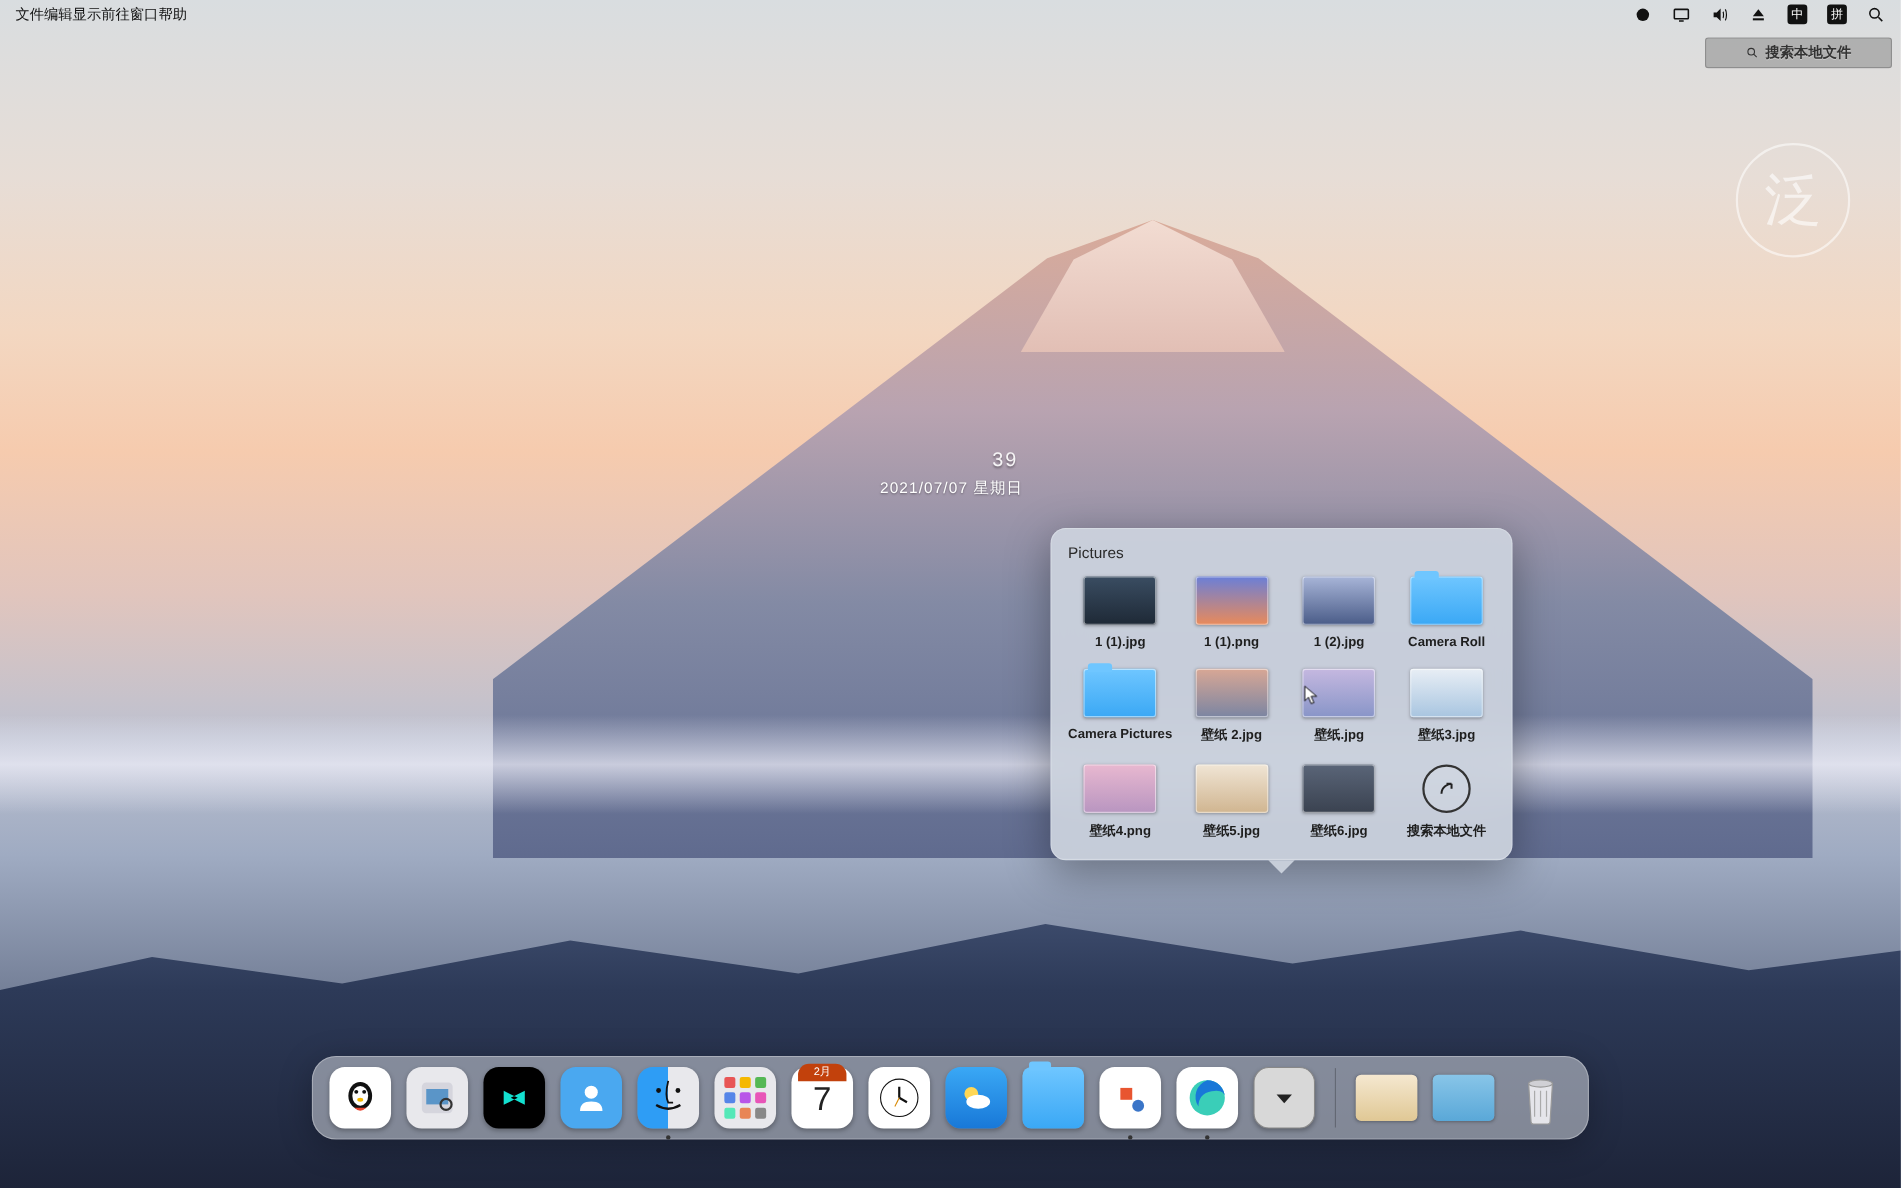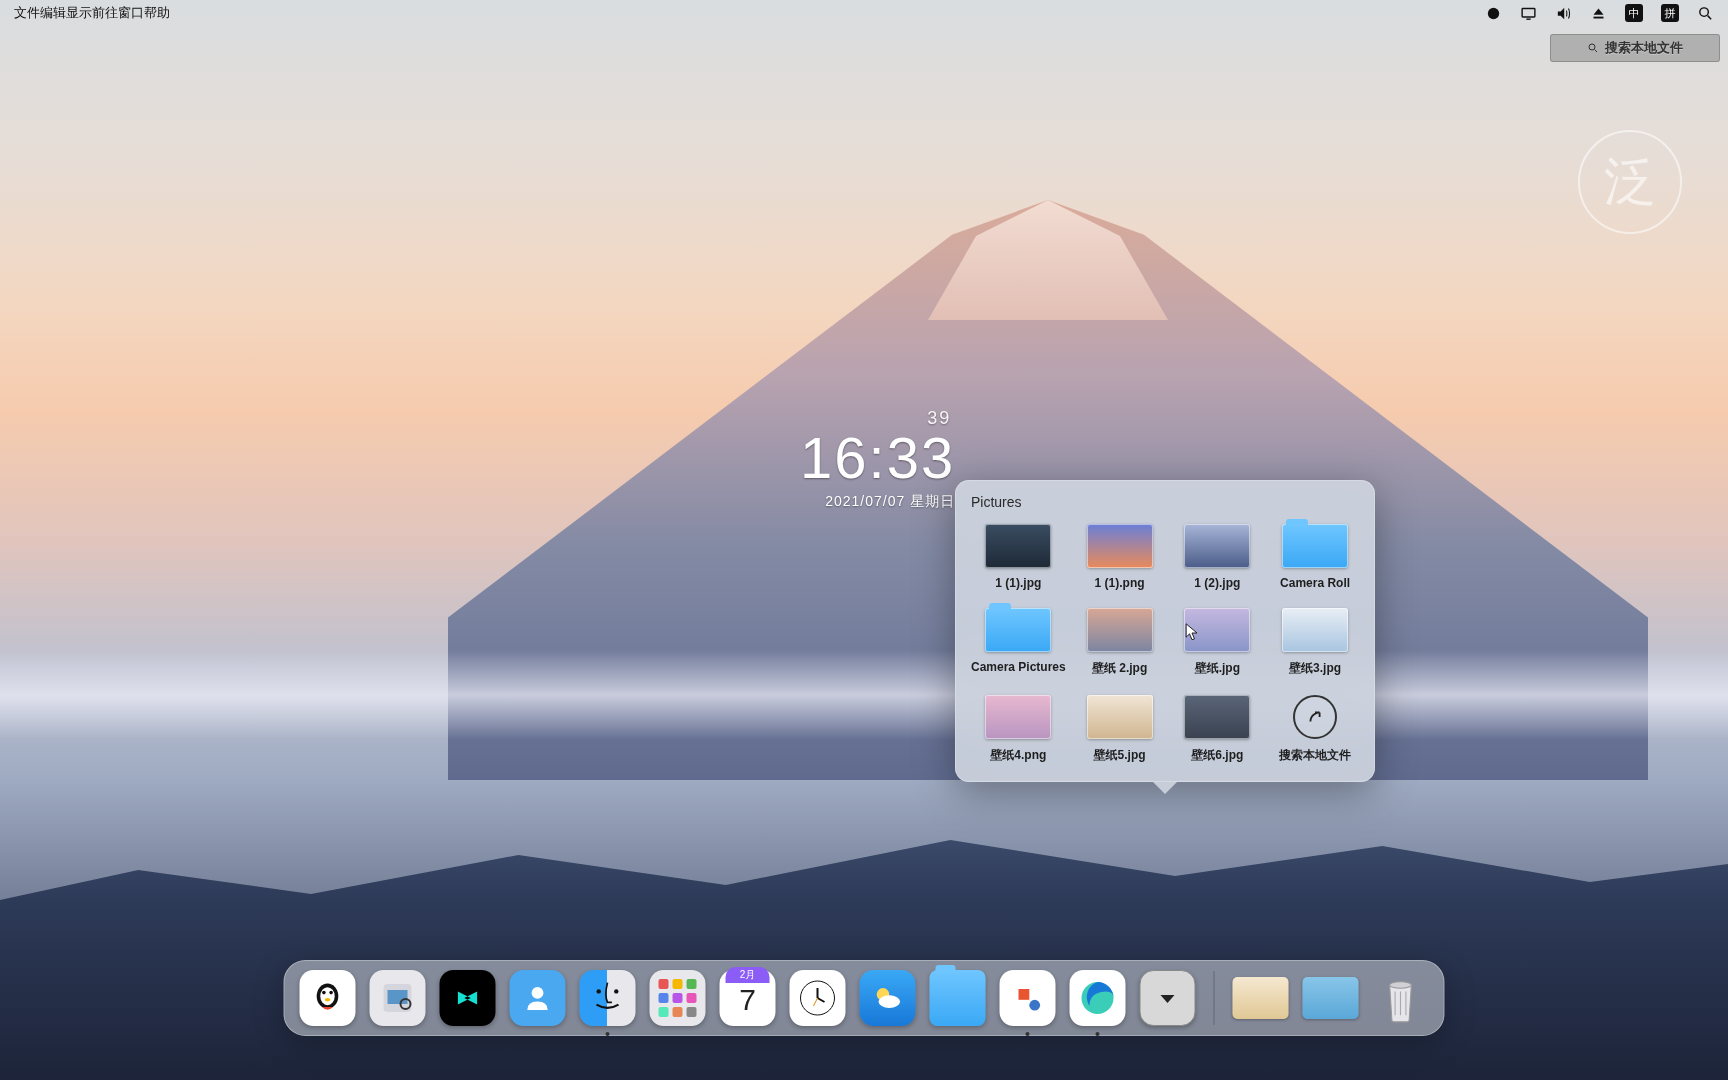--- a/index.html
+++ b/index.html
@@ -172,21 +172,20 @@
         </svg>
       <span>搜索本地文件</span>
     </div>
   </div>
 </div>
 
 <div class="watermark">泛</div>
 
 <div class="clock">
   <div class="sec">39</div>
-  <div class="time">16:33</div>
   <div class="date">2021/07/07  星期日</div>
 </div>
 
 <div class="stack">
   <div class="stack-title">Pictures</div>
   <div class="stack-grid" id="stackgrid">
       <div class="sitem">
         <div class="thumb" style="background: linear-gradient(rgb(58, 77, 98), rgb(30, 41, 54));"></div>
         <div class="label">1 (1).jpg</div>
       </div>
@@ -300,21 +299,21 @@
           <div style="width:10px;height:10px;background:#e855b8;border-radius:2px"></div>
           <div style="width:10px;height:10px;background:#55e8b8;border-radius:2px"></div>
           <div style="width:10px;height:10px;background:#e88555;border-radius:2px"></div>
           <div style="width:10px;height:10px;background:#888;border-radius:2px"></div>
         </div>
       </div>
     </div>
     <div class="dockwrap">
       <div class="dockicon" style="background: rgb(255, 255, 255); padding: 14px;">
         <div style="text-align:center;line-height:1;">
-          <div style="background:#8b5cf6;color:#fff;font-size:10px;padding:3px 0;border-radius:10px 10px 0 0;margin:-14px -14px 2px;">2月</div>
+          <div style="background:#c2410c;color:#fff;font-size:10px;padding:3px 0;border-radius:10px 10px 0 0;margin:-14px -14px 2px;">2月</div>
           <div style="font-size:30px;color:#222;font-weight:300;">7</div>
         </div>
       </div>
     </div>
     <div class="dockwrap">
       <div class="dockicon" style="background: rgb(255, 255, 255);">
         <svg width="40" height="40" viewBox="0 0 40 40">
           <circle cx="20" cy="20" r="17" fill="#fff" stroke="#111" stroke-width="1"></circle>
           <line x1="20" y1="20" x2="20" y2="10" stroke="#111" stroke-width="2"></line>
           <line x1="20" y1="20" x2="27" y2="24" stroke="#111" stroke-width="2"></line>

